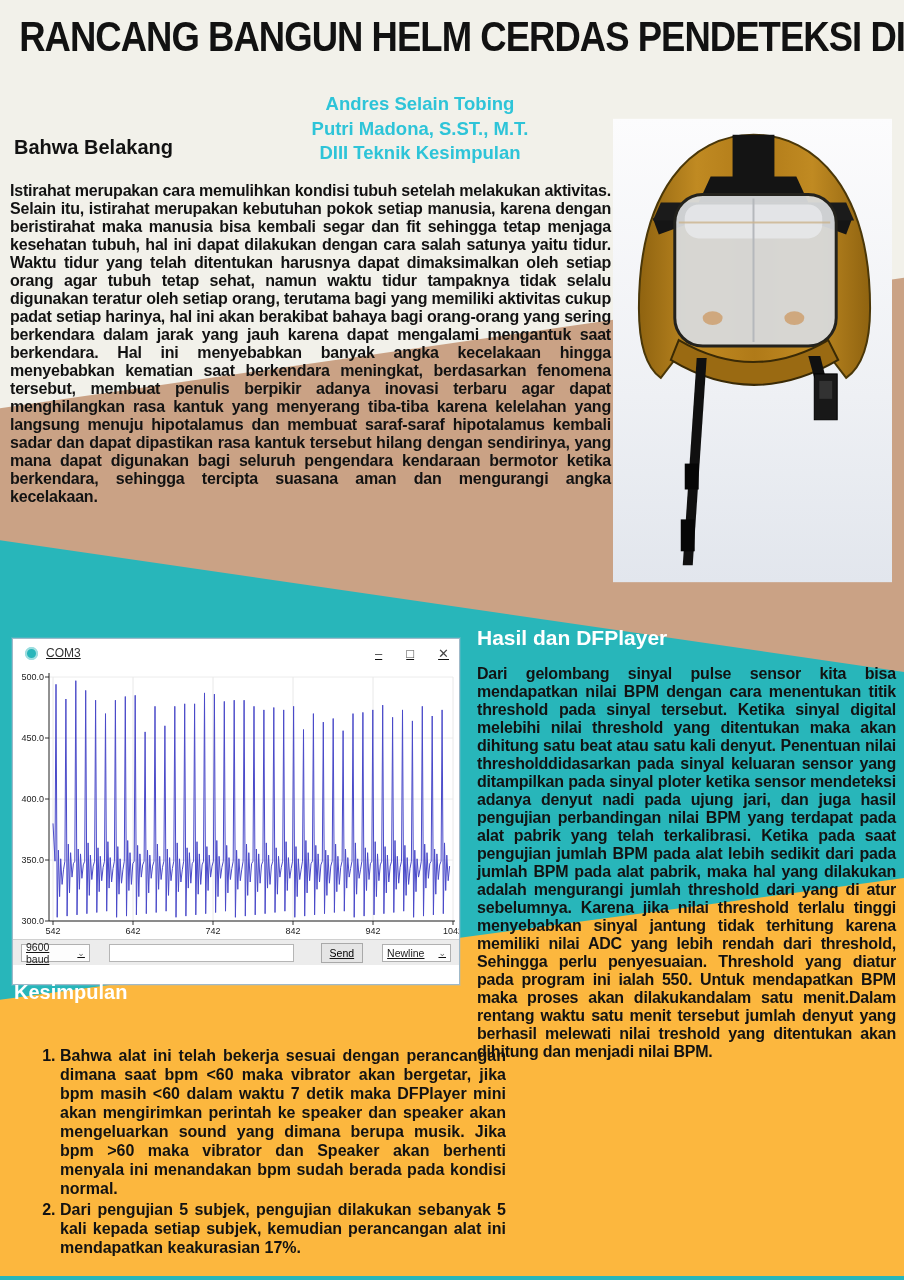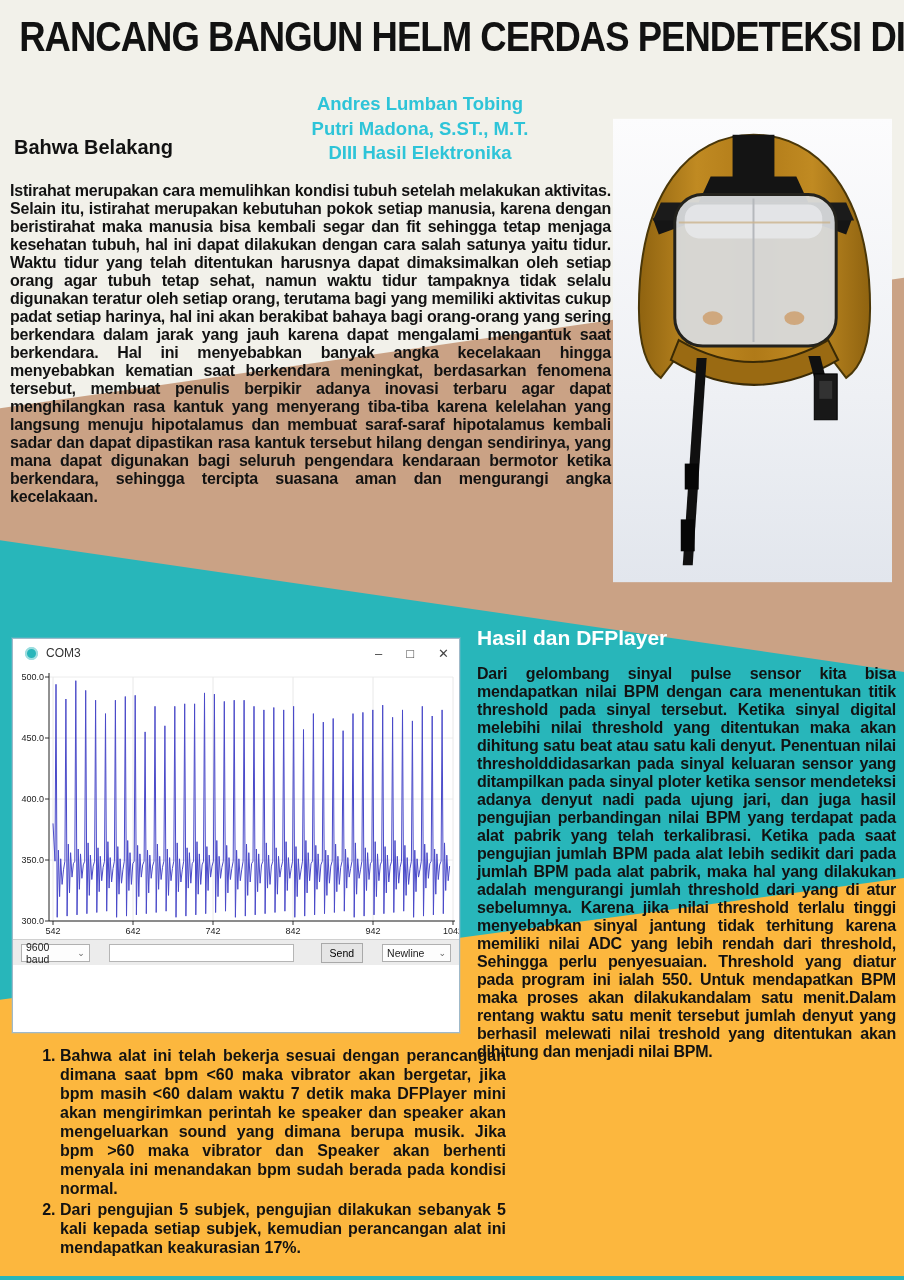--- a/index.html
+++ b/index.html
@@ -33,23 +33,23 @@
   #hasil-body{left:477px; top:665px; width:419px;}
 
   ol.kesimpulan{position:absolute; left:16px; top:1030px; width:446px; margin:16px; padding:0 0 0 28px;
     font-weight:bold; font-size:16px; line-height:19px; text-align:justify;}
   ol.kesimpulan li{margin:0 0 2px 0;}
 
   
   .helmet-box{position:absolute; left:613px; top:118px; width:279px; height:465px;}
 
   
-  .plotter{position:absolute; left:12px; top:638px; width:448px; height:395px;
+  .plotter{position:absolute; left:12px; top:638px; width:448px; height:347px;
     background:#ffffff; border:1px solid #9fb9c9; box-sizing:border-box;
-    box-shadow:0 0 0 1px rgba(160,190,210,.25);}
+    box-shadow:0 0 0 1px rgba(160,190,210,.25);text-decoration:underline;}
   .pl-titlebar{height:28px; display:flex; align-items:center; padding:0 10px 0 12px;
     background:#fff; font-size:12px; color:#333;}
   .pl-app-icon{width:13px; height:13px; border-radius:50%; background:var(--teal,#28b6ba);
     box-shadow:inset 0 0 0 2px rgba(255,255,255,.55); margin-right:8px; flex:0 0 auto;}
   .pl-controls{margin-left:auto; display:flex; gap:24px; font-size:13px; color:#444;}
   .pl-controls span{cursor:default;}
   .pl-plot{position:relative; height:272px; background:#fff;}
   .pl-bottombar{height:25px; background:#ececec; border-top:1px solid #d0d0d0;
     display:flex; align-items:center; gap:19px; padding:0 8px; font-size:10.5px; color:#222;}
   .pl-select{height:18px; background:#fdfdfd; border:1px solid #b0b0b0; display:flex;
@@ -70,23 +70,23 @@
   <div class="bg bg-tan"></div>
   <div class="bg bg-teal"></div>
   <div class="bg bg-orange"></div>
   <div class="bg-strip"></div>
 
   <div class="title">
     <div><span class="title-line">RANCANG BANGUN HELM CERDAS PENDETEKSI DINI</span></div>
   </div>
 
   <div class="authors">
-    <div>Andres Lumban Tobing</div>
+    <div>Andres Selain Tobing</div>
     <div>Putri Madona, S.ST., M.T.</div>
-    <div>DIII Hasil Elektronika</div>
+    <div>DIII Teknik Kesimpulan</div>
   </div>
 
   <div class="sec-heading" id="latar-heading">Bahwa Belakang</div>
   <div class="para" id="latar-body">Istirahat merupakan cara memulihkan kondisi tubuh setelah melakukan aktivitas. Selain itu, istirahat merupakan kebutuhan pokok setiap manusia, karena dengan beristirahat maka manusia bisa kembali segar dan fit sehingga tetap menjaga kesehatan tubuh, hal ini dapat dilakukan dengan cara salah satunya yaitu tidur. Waktu tidur yang telah ditentukan harusnya dapat dimaksimalkan oleh setiap orang agar tubuh tetap sehat, namun waktu tidur tampaknya tidak selalu digunakan teratur oleh setiap orang, terutama bagi yang memiliki aktivitas cukup padat setiap harinya, hal ini akan berakibat bahaya bagi orang-orang yang sering berkendara dalam jarak yang jauh karena dapat mengalami mengantuk saat berkendara. Hal ini menyebabkan banyak angka kecelakaan hingga menyebabkan kematian saat berkendara meningkat, berdasarkan fenomena tersebut, membuat penulis berpikir adanya inovasi terbaru agar dapat menghilangkan rasa kantuk yang menyerang tiba-tiba karena kelelahan yang langsung menuju hipotalamus dan membuat saraf-saraf hipotalamus kembali sadar dan dapat dipastikan rasa kantuk tersebut hilang dengan sendirinya, yang mana dapat digunakan bagi seluruh pengendara kendaraan bermotor ketika berkendara, sehingga tercipta suasana aman dan mengurangi angka kecelakaan.</div>
 
   <div class="helmet-box">
     <svg width="279" height="465" viewBox="0 0 280 465">
       <defs>
         <linearGradient id="hbg" x1="0" y1="0" x2="0" y2="1">
           <stop offset="0" stop-color="#fcfcfd"></stop>

